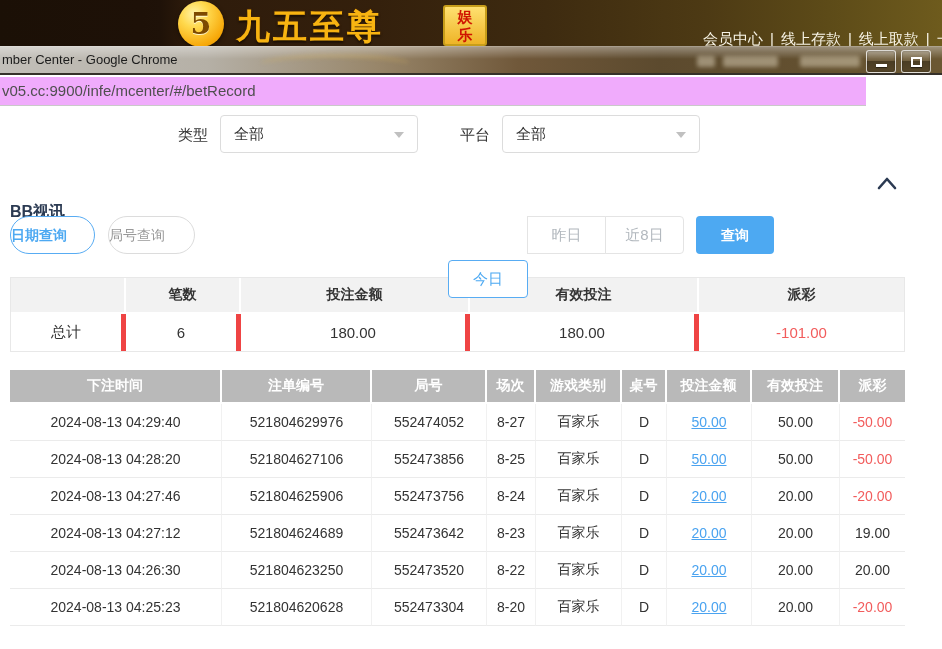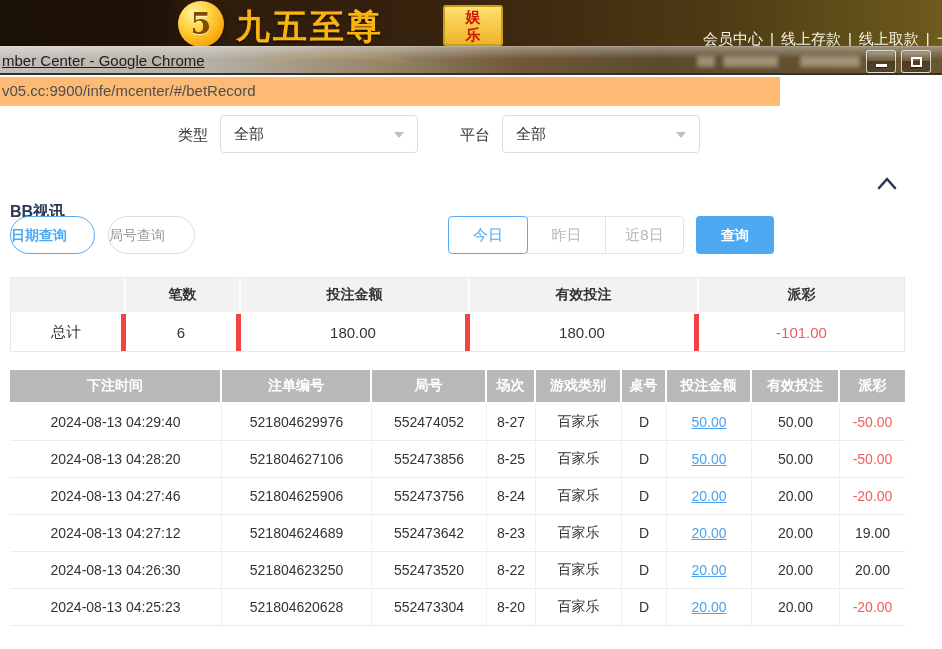--- a/index.html
+++ b/index.html
@@ -12,52 +12,52 @@
     background:linear-gradient(90deg,#1b1006 0%,#1e1107 15%,#1f1208 17%,#2e1b0b 20%,
       #34200c 40%,#3e2b10 58%,#4d3a14 75%,#5d4b18 88%,#6e5b1d 100%); }
   .logo-circle { position:absolute; left:178px; top:1px; width:46px; height:46px; border-radius:50%;
     background:radial-gradient(circle at 35% 28%, #fff3a8 0%, #ffd94e 30%, #f7a90a 72%, #d98c00 100%);
     box-shadow:0 2px 4px rgba(0,0,0,.5); text-align:center; }
   .logo-circle span { font-size:30px; line-height:46px; font-weight:bold; color:#7d4a00;
     font-family:"DejaVu Serif", serif; text-shadow:0 1px 0 rgba(255,255,230,.8); }
   .logo-title { position:absolute; left:236px; top:4px; font-size:34px; font-weight:bold;
     color:#f8b411; letter-spacing:3px; white-space:nowrap;
     text-shadow:0 2px 2px rgba(0,0,0,.55), 0 0 2px rgba(120,60,0,.6); }
-  .logo-badge { position:absolute; left:443px; top:5px; width:60px; height:41px;
+  .logo-badge { position:absolute; left:443px; top:5px; width:44px; height:41px;
     background:linear-gradient(180deg,#ffe070,#eeb427); border:2px solid #c79d1a; border-radius:3px; }
   .logo-badge span { display:block; width:18px; margin:1px auto 0; word-break:break-all;
     font-size:15px; line-height:18px; font-weight:bold; color:#cf1400; text-align:center; }
   .top-nav { position:absolute; left:703px; top:30px; white-space:nowrap; font-size:15px; }
   .nav-link { color:#f8f4e6; cursor:pointer; }
   .nav-sep { color:#f8f4e6; padding:0 7px; }
 
   
   .title-bar { position:absolute; left:0; top:46px; width:942px; height:29px;
     background:linear-gradient(90deg,#c2bfb9 0%,#b5b0a6 22%,#98866a 40%,#70583a 55%,
       #5c4a2e 70%,#635030 85%,#6b5833 100%);
     border-top:1px solid rgba(255,255,255,.45); border-bottom:2px solid #35302a; }
   .title-bar::before { content:""; position:absolute; left:0; top:0; width:100%; height:12px;
     background:linear-gradient(180deg,rgba(255,255,255,.35),rgba(255,255,255,0)); }
-  .win-title { position:absolute; left:2px; top:5px; font-size:15px; color:#1c1c1c; white-space:nowrap;text-decoration:underline; }
+  .win-title { position:absolute; left:2px; top:5px; font-size:13px; color:#1c1c1c; white-space:nowrap; }
   .swirl { position:absolute; left:255px; top:8px; width:160px; height:22px;
     border:2px solid rgba(214,178,96,.55); border-color:rgba(214,178,96,.55) transparent transparent transparent;
     border-radius:50%; filter:blur(2px); }
   .redact { position:absolute; top:9px; height:11px; border-radius:2px;
     background:rgba(236,226,204,.45); filter:blur(2px); }
   .win-btn { position:absolute; top:3px; width:30px; height:23px; border-radius:3px;
     border:1px solid rgba(255,255,255,.75);
     background:linear-gradient(180deg,rgba(255,255,255,.28) 0%,rgba(255,255,255,.08) 45%,rgba(0,0,0,.28) 50%,rgba(0,0,0,.18) 100%);
     box-shadow:inset 0 0 2px rgba(0,0,0,.4); cursor:pointer; }
   .win-btn .bar { position:absolute; left:9px; top:13px; width:11px; height:3px; background:#fff;
     box-shadow:0 1px 1px rgba(0,0,0,.5); }
   .win-btn .box { position:absolute; left:9px; top:6px; width:11px; height:10px;
     border:2px solid #fff; box-shadow:0 1px 1px rgba(0,0,0,.5); }
 
   
-  .url-bar { position:absolute; left:0; top:77px; width:780px; height:29px; background:#fdba74;
+  .url-bar { position:absolute; left:0; top:77px; width:866px; height:29px; background:#f0abfc;
     border-bottom:1px solid #c9c9c9; cursor:text; }
   .url-text { position:absolute; left:2px; top:5px; font-size:15px; color:#4f4f4f; white-space:nowrap; }
 
   
   .content { position:absolute; left:0; top:106px; width:942px; height:543px; background:#fff; }
 
   .filter-label { position:absolute; top:20px; font-size:15px; color:#333; }
   .lbl-type { left:178px; } .lbl-platform { left:460px; }
   .select { position:absolute; top:9px; width:198px; height:38px; border:1px solid #dcdcdc;
     border-radius:4px; background:#fff; cursor:pointer; }
@@ -77,21 +77,21 @@
   .pill-round { left:108px; width:87px; border:1px solid #dcdcdc; color:#999; }
 
   .date-input { position:absolute; left:208px; top:110px; width:230px; height:38px;
     border:1px solid #dcdcdc; border-radius:4px; background:#fff; cursor:pointer; }
   .date-input .cal { position:absolute; left:13px; top:12px; }
   .date-input .val { position:absolute; left:36px; top:0; line-height:36px; font-size:15px; color:#333; white-space:nowrap; }
 
   .segmented { position:absolute; left:448px; top:110px; height:38px; display:flex; }
   .seg-cell { width:79px; height:38px; text-align:center; line-height:36px; font-size:15px;
     color:#b2b8be; border:1px solid #e4e4e4; margin-left:-1px; background:#fff; cursor:pointer; }
-  .seg-cell.first { margin-left:0; width:80px; border-radius:4px 0 0 4px; }
+  .seg-cell.first { margin-left:0; width:80px; border-radius:4px 0 0 4px;margin-top:44px; }
   .seg-cell.last { border-radius:0 4px 4px 0; }
   .seg-cell.active { border-color:#58acf3; color:var(--accent-blue,#3da2f5); border-radius:4px; z-index:2; }
 
   .btn-search { position:absolute; left:696px; top:110px; width:78px; height:38px; border-radius:4px;
     background:var(--accent-blue,#55b1f5); color:#fff; font-size:14px; font-weight:bold;
     text-align:center; line-height:38px; cursor:pointer; }
 
   
   table { border-collapse:separate; border-spacing:0; table-layout:fixed; }
   .summary-wrap { position:absolute; left:10px; top:171px; width:895px; border:1px solid #e8e8e8; }

